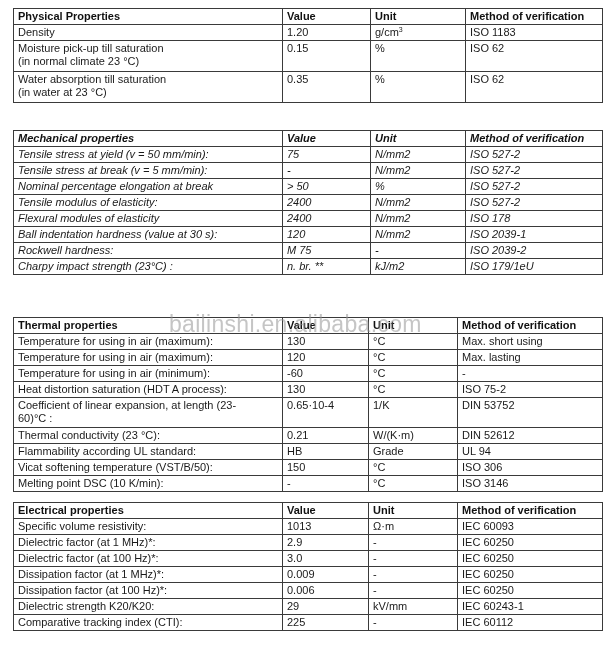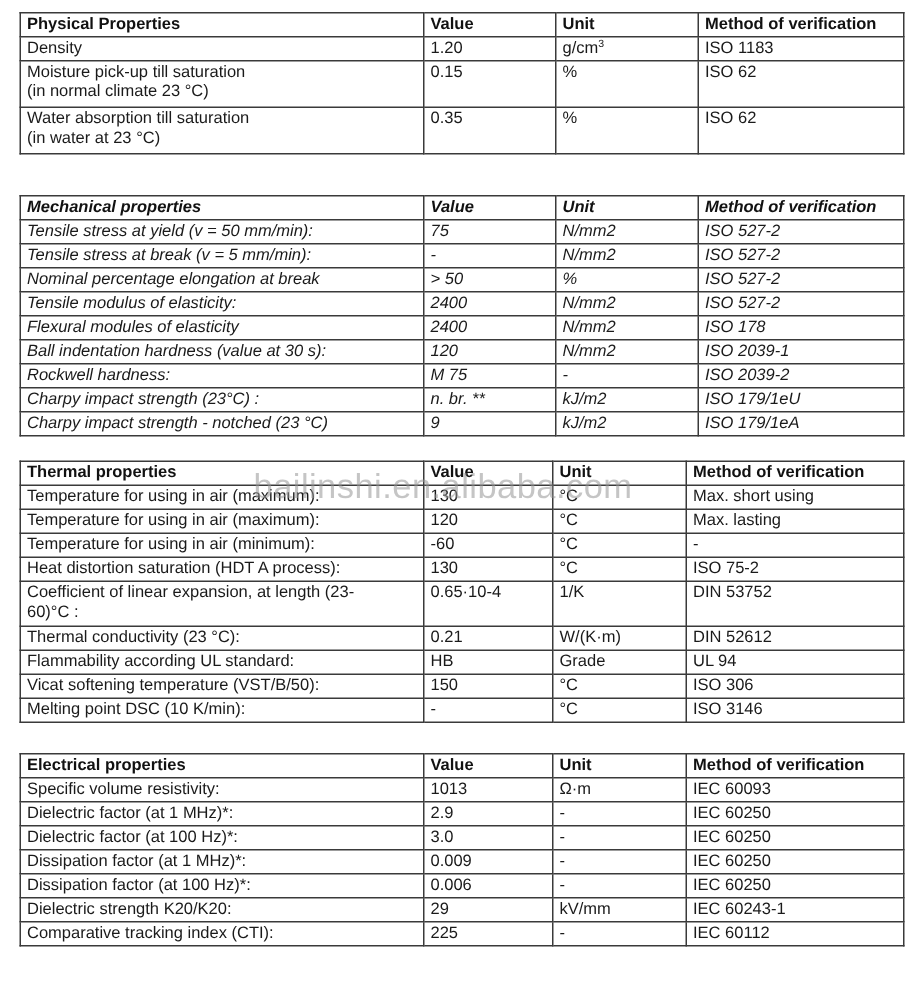--- a/index.html
+++ b/index.html
@@ -31,21 +31,21 @@
     text-align: left;
     white-space: nowrap;
     overflow: hidden;
   }
   table.spec th {
     font-weight: bold;
     color: #111;
   }
   #t-physical   { top: 8px; }
   #t-mechanical { top: 130px; }
-  #t-thermal    { top: 307px; }
+  #t-thermal    { top: 317px; }
   #t-electrical { top: 502px; padding-left: 44px; }
 
   #t-physical tr { height: 15px; }
   #t-physical tr.two { height: 31px; }
   #t-mechanical tr { height: 15.9px; font-style: italic; }
   #t-thermal tr { height: 15.4px; }
   #t-thermal tr.two { height: 30px; }
   #t-electrical tr { height: 15.7px; }
 
   .c1a { width: 269px; } .c2a { width: 88px; } .c3a { width: 95px; } .c4a { width: 137px; }
@@ -163,26 +163,20 @@
     <td>M 75</td>
     <td>-</td>
     <td>ISO 2039-2</td>
   </tr>
   <tr>
     <td>Charpy impact strength (23°C) :</td>
     <td>n. br. **</td>
     <td>kJ/m2</td>
     <td>ISO 179/1eU</td>
   </tr>
-  <tr>
-    <td>Charpy impact strength - notched (23 °C)</td>
-    <td>9</td>
-    <td>kJ/m2</td>
-    <td>ISO 179/1eA</td>
-  </tr>
 </tbody>
   </table>
 
 <table class="spec" id="t-thermal">
   <colgroup>
       <col class="c1b">
       <col class="c2b">
       <col class="c3b">
       <col class="c4b">
     </colgroup>

